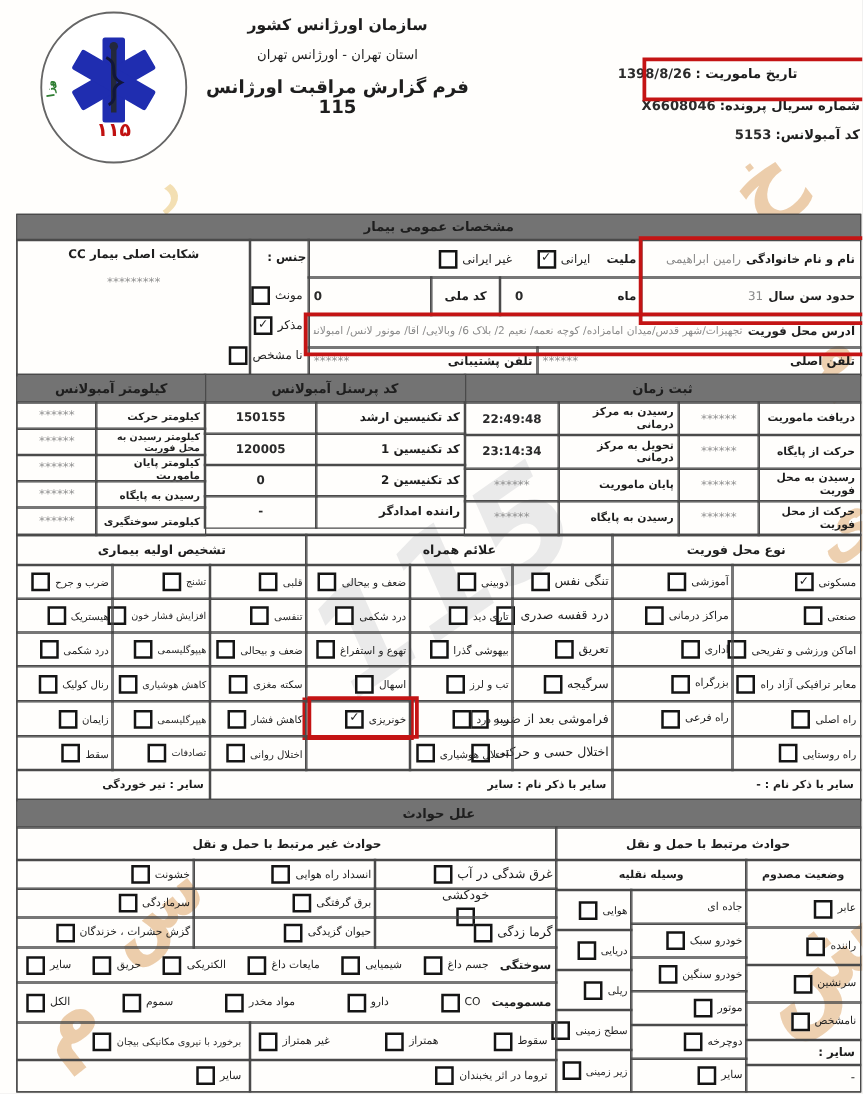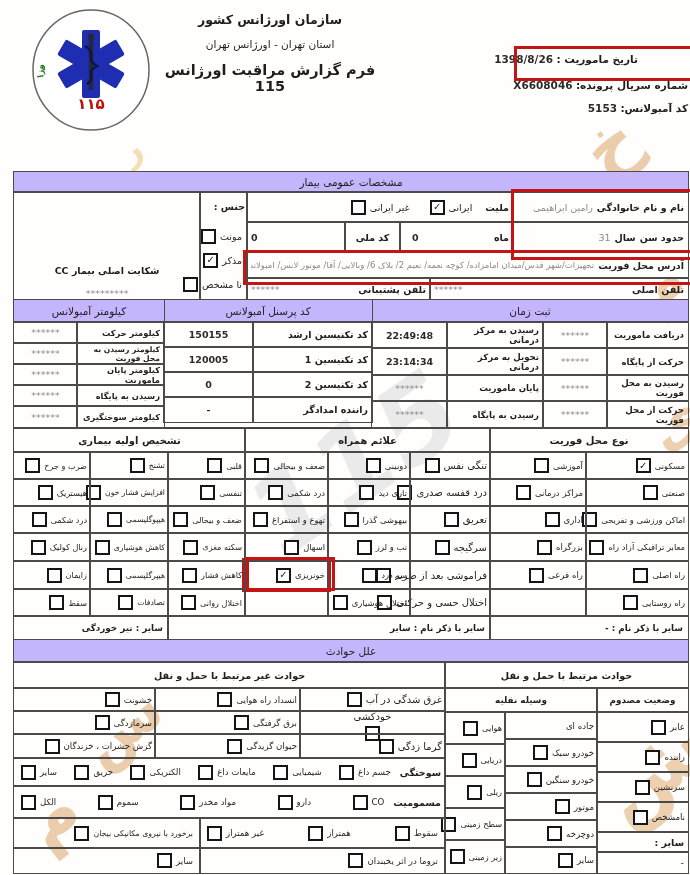--- a/index.html
+++ b/index.html
@@ -3,21 +3,21 @@
 <meta charset="utf-8">
 <style>
   html,body{margin:0;padding:0;background:#e8e8e8;}
   #page{position:relative;width:690px;height:875px;background:#fffefc;overflow:hidden;
         font-family:"DejaVu Sans",sans-serif;font-size:9.5px;color:#1e1e1e;direction:rtl;}
   .abs{position:absolute;box-sizing:border-box;}
   .cell{position:absolute;box-sizing:border-box;outline:1px solid #4a4a4a;display:flex;align-items:center;
         padding:1px 4px;gap:4px;background:transparent;}
   .ctr{justify-content:center;text-align:center;}
   .bold{font-weight:bold;}
-  .grayhead{background:#c4b5fd;font-weight:normal;font-size:10.5px;}
+  .grayhead{background:#737373;font-weight:bold;font-size:10.5px;}
   .val{color:#8a8a8a;}
   .vald{color:#2b2b2b;font-weight:bold;}
   .ck-box{width:11px;height:11px;border:2px solid #151515;background:#fff;flex:none;
           display:inline-flex;align-items:center;justify-content:center;font-size:10px;font-weight:bold;line-height:1;}
   .ck-item{display:flex;align-items:center;gap:4px;padding:0 3px;min-height:14px;}
   .ck-item .lbl{white-space:nowrap;}
   .hl{box-shadow:0 0 0 3px #c41414;}
   .rframe{position:absolute;border:3px solid #c41414;z-index:8;pointer-events:none;}
   
   .flexrow{display:flex;position:absolute;box-sizing:border-box;}
@@ -156,21 +156,21 @@
             <span class="lbl">مذکر</span>
             <span class="ck-box">✓</span>
           </div>
           <div class="ck-item">
             <span class="lbl">نا مشخص</span>
             <span class="ck-box"></span>
           </div>
         </div>
     </div>
 
-    <div class="cell" style="left:0;top:20px;width:186px;height:108px;flex-direction:column;justify-content:flex-end;padding-top:6px;">
+    <div class="cell" style="left:0;top:20px;width:186px;height:108px;flex-direction:column;justify-content:flex-start;padding-top:6px;">
       <div class="bold">شکایت اصلی بیمار CC</div>
       <div class="val" style="margin-top:8px;">*********</div>
     </div>
   </div>
   <div class="rframe" style="left:511px;top:189px;width:178px;height:65px;"></div>
   <div class="rframe" style="left:243px;top:250px;width:446px;height:29px;"></div>
 
   <div class="tbl" style="left:14px;top:300px;width:674px;height:128px;">
     <div class="cell grayhead ctr" style="left:358px;top:0;width:316px;height:22px;">ثبت زمان</div>
     <div class="cell grayhead ctr" style="left:150px;top:0;width:208px;height:22px;">کد پرسنل آمبولانس</div>

